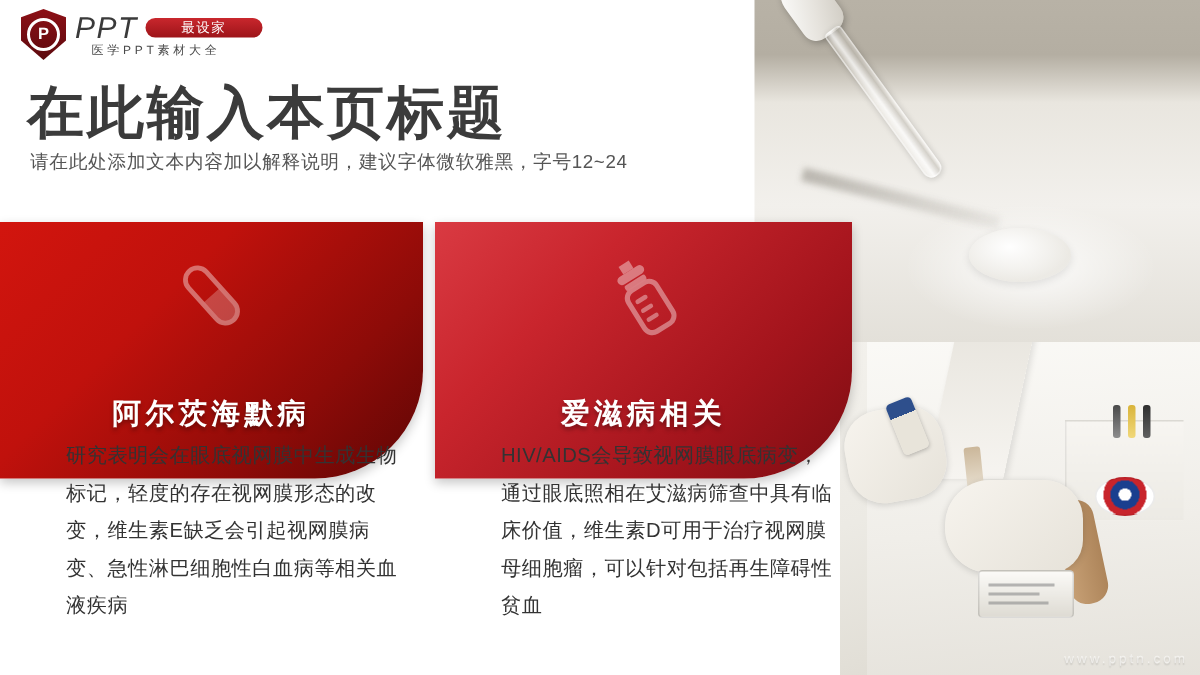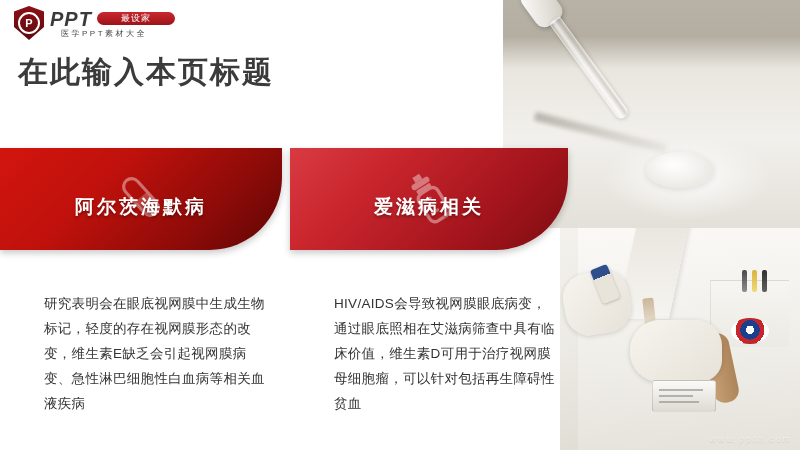--- a/index.html
+++ b/index.html
@@ -119,43 +119,43 @@
     display:flex;align-items:center;justify-content:center;
   }
   .shield-inner{
     width:18px;height:18px;border-radius:50%;border:2px solid #fff;
     display:flex;align-items:center;justify-content:center;
     color:#fff;font-size:11px;font-weight:bold;line-height:1;
   }
   .logo-txt{display:flex;flex-direction:column;gap:1px;}
   .logo-row1{display:flex;align-items:center;gap:5px;}
   .logo-ppt{
-    font-size:20px;font-weight:bold;font-style:italic;letter-spacing:1px;
+    font-size:20px;font-weight:normal;font-style:italic;letter-spacing:1px;
     color:#3a3a3a;line-height:1;
   }
   .logo-badge{
     background:linear-gradient(180deg,#c9272d,#9d1419);
     color:#fff;font-size:9px;padding:2px 24px;border-radius:8px;line-height:1;
     letter-spacing:1px;white-space:nowrap;
   }
   .logo-sub{font-size:8px;color:#4a4a4a;letter-spacing:2.5px;line-height:1;margin-left:11px;}
 
   
   .title{
     position:absolute;left:18px;top:55px;
-    font-size:30px;font-weight:bold;color:#3b3b3b;letter-spacing:2px;line-height:1.15;
+    font-size:38px;font-weight:bold;color:#3b3b3b;letter-spacing:2px;line-height:1.15;
   }
   .subtitle{
     position:absolute;left:20px;top:100px;
     font-size:12.5px;color:#555;letter-spacing:.4px;
   }
 
   
   .panels{position:absolute;left:0;top:148px;width:568px;height:134px;}
-  .panel{position:absolute;top:0;height:102px;overflow:hidden;}
+  .panel{position:absolute;top:0;height:171px;overflow:hidden;}
   .panel-a{
     left:0;width:282px;
     background:linear-gradient(135deg,#d2150e 0%, #c0110c 35%, #8d0b08 72%, #5e0605 100%);
     border-radius:0 0 72px 0;
     box-shadow:0 3px 7px rgba(0,0,0,.22);
   }
   .panel-b{
     left:290px;width:278px;
     background:linear-gradient(135deg,#d93a42 0%, #c9252d 30%, #a3141c 70%, #7d0d12 100%);
     border-radius:0 0 72px 0;
@@ -223,20 +223,21 @@
     <div class="logo-txt">
       <div class="logo-row1">
         <div class="logo-ppt">PPT</div>
         <div class="logo-badge">最设家</div>
       </div>
       <div class="logo-sub">医学PPT素材大全</div>
     </div>
   </div>
 
   <div class="title">在此输入本页标题</div>
+  <div class="subtitle">请在此处添加文本内容加以解释说明，建议字体微软雅黑，字号12~24</div>
 
   <div class="panels">
 
     <div class="panel panel-a">
       <div class="panel-icon">
         <svg width="56" height="56" viewBox="0 0 56 56" aria-hidden="true">
           <g transform="rotate(-42 28 28)">
             <rect x="20" y="6" width="16" height="44" rx="8" ry="8" fill="none" stroke="#ffffff" stroke-width="3.2" opacity="0.95"></rect>
             <path d="M20 28 h16 v14 a8 8 0 0 1 -8 8 a8 8 0 0 1 -8 -8 z" fill="#ffffff" opacity="0.55"></path>
           </g>

